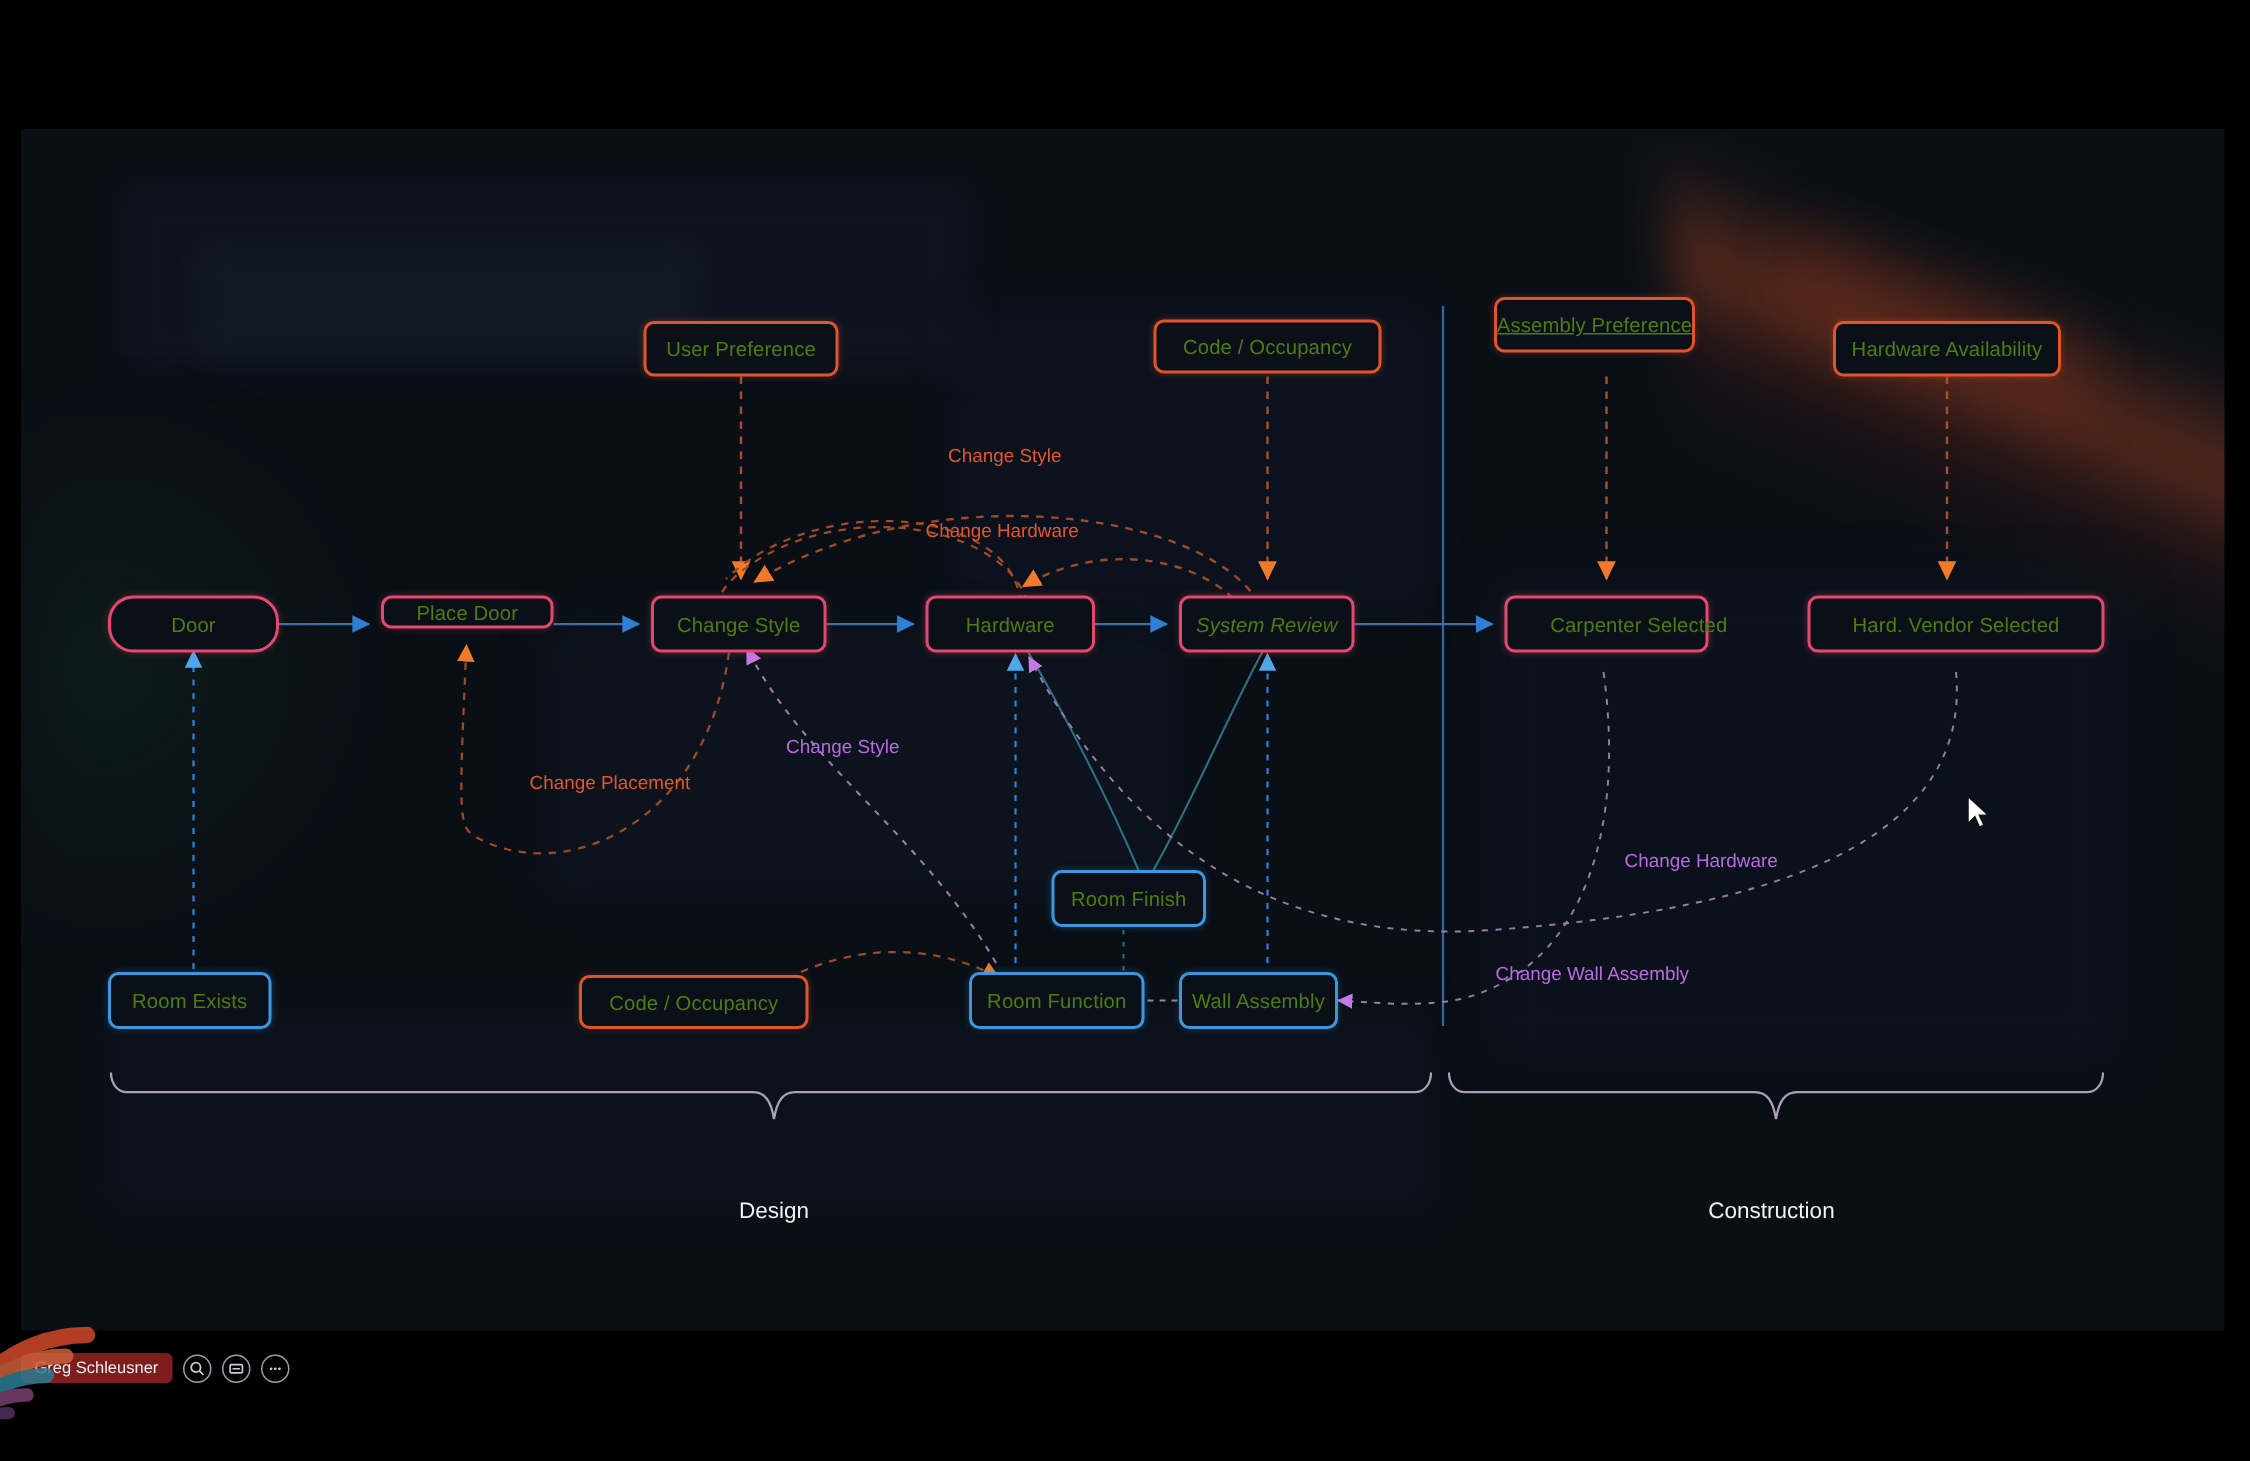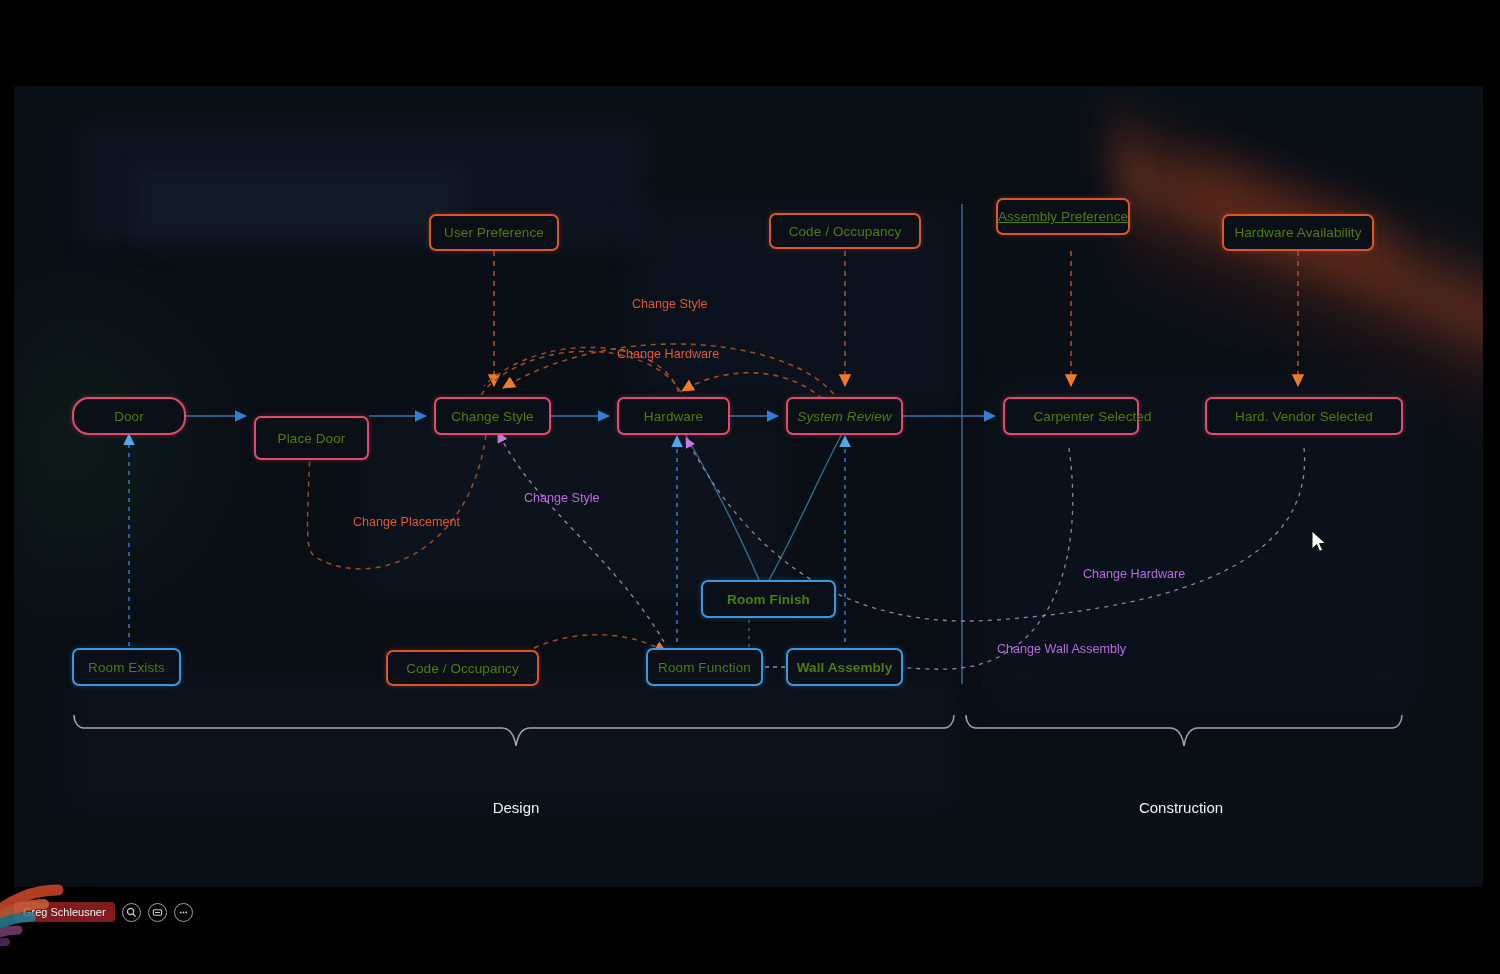--- a/index.html
+++ b/index.html
@@ -134,35 +134,35 @@
 
       <path d="M719,581 L772,581" stroke="#8d8aa0" stroke-width="1.3" fill="none" stroke-dasharray="4,4"></path>
 
       <path d="M60,629 C60,636 64,642 70,642 L488,642 C496,642 500,648 502,660 C504,648 508,642 516,642 L930,642 C936,642 940,636 940,629" stroke="#c9b6d8" stroke-width="1.5" fill="none" opacity=".85"></path>
 
       <path d="M952,629 C952,636 956,642 962,642 L1156,642 C1164,642 1168,648 1170,660 C1172,648 1176,642 1184,642 L1378,642 C1384,642 1388,636 1388,629" stroke="#c9b6d8" stroke-width="1.5" fill="none" opacity=".85"></path>
     </svg>
 
     <div id="nodes">
         <div class="node pink" style="left: 58px; top: 311px; width: 114px; height: 38px; border-radius: 17px;">Door</div>
-        <div class="node pink" style="left: 240px; top: 311px; width: 115px; height: 44px; margin-top: 19px;">Place Door</div>
+        <div class="node pink" style="left: 240px; top: 311px; width: 115px; height: 22px;">Place Door</div>
         <div class="node pink" style="left: 420px; top: 311px; width: 117px; height: 38px;">Change Style</div>
         <div class="node pink" style="left: 603px; top: 311px; width: 113px; height: 38px;">Hardware</div>
         <div class="node pink" style="left: 772px; top: 311px; width: 117px; height: 38px; font-style: italic;">System Review</div>
         <div class="node pink" style="left: 989px; top: 311px; width: 136px; height: 38px; padding-left: 43px;">Carpenter Selected</div>
         <div class="node pink" style="left: 1191px; top: 311px; width: 198px; height: 38px;">Hard. Vendor Selected</div>
         <div class="node orange" style="left: 415px; top: 128px; width: 130px; height: 37px;">User  Preference</div>
         <div class="node orange" style="left: 755px; top: 127px; width: 152px; height: 36px;">Code / Occupancy</div>
         <div class="node orange" style="left: 982px; top: 112px; width: 134px; height: 37px; text-decoration: underline;">Assembly Preference</div>
         <div class="node orange" style="left: 1208px; top: 128px; width: 152px; height: 37px;">Hardware Availability</div>
         <div class="node orange" style="left: 372px; top: 564px; width: 153px; height: 36px;">Code / Occupancy</div>
         <div class="node blue" style="left: 58px; top: 562px; width: 109px; height: 38px;">Room Exists</div>
-        <div class="node blue" style="left: 687px; top: 494px; width: 135px; height: 38px; font-weight: bold;">Room Finish</div>
+        <div class="node blue" style="left: 687px; top: 494px; width: 103px; height: 38px;">Room Finish</div>
         <div class="node blue" style="left: 602px; top: 562px; width: 117px; height: 38px; margin-left: 30px;">Room Function</div>
-        <div class="node blue" style="left: 772px; top: 562px; width: 117px; height: 38px; font-weight: bold;">Wall Assembly</div>
+        <div class="node blue" style="left: 772px; top: 562px; width: 106px; height: 38px;">Wall Assembly</div>
       </div>
     <div id="labels">
         <div class="elabel or" style="left: 618px; top: 211px;">Change Style</div>
         <div class="elabel or" style="left: 603px; top: 261px;">Change Hardware</div>
         <div class="elabel or" style="left: 339px; top: 429px;">Change Placement</div>
         <div class="elabel pu" style="left: 510px; top: 405px;">Change Style</div>
         <div class="elabel pu" style="left: 1069px; top: 481px;">Change Hardware</div>
         <div class="elabel pu" style="left: 983px; top: 556px;">Change Wall Assembly</div>
       </div>
     <div id="phases">

